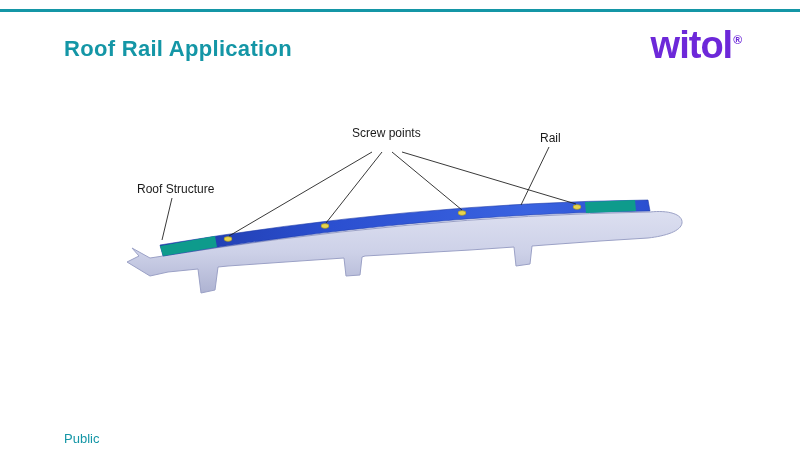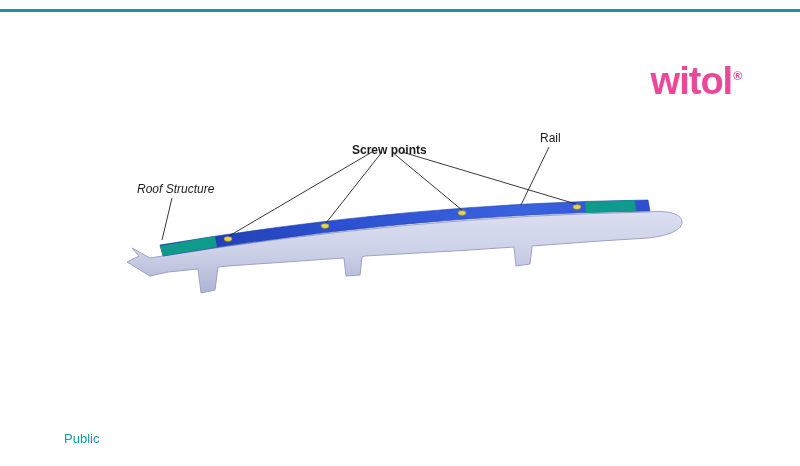--- a/index.html
+++ b/index.html
@@ -29,52 +29,53 @@
     position:absolute;left:0;top:9px;width:800px;height:3px;
     background:var(--accent);
   }
   .slide-title{
     position:absolute;left:64px;top:36px;
     font-size:22px;font-weight:600;letter-spacing:.3px;
     color:var(--accent);
   }
   .logo{
     position:absolute;right:58px;top:24px;
-    color:#ec4899;font-weight:800;font-size:38px;letter-spacing:-1px;margin-top:36px;
+    color:#6d28d9;font-weight:800;font-size:38px;letter-spacing:-1px;
   }
   .logo sup{
     font-size:12px;font-weight:700;letter-spacing:0;
     vertical-align:super;margin-left:1px;
   }
   .footer-label{
     position:absolute;left:64px;top:431px;
     font-size:13px;color:var(--accent);
   }
   .diagram-svg{
     position:absolute;left:0;top:0;width:800px;height:466px;
   }
   .rail-body{fill:url(#bodyGrad);stroke:var(--rail-edge);stroke-width:1;}
   .rail-top{fill:url(#topGrad);stroke:var(--rail-top-blue-dark);stroke-width:.6;}
   .rail-teal{fill:var(--rail-top-teal);stroke:none;}
   .screw{fill:var(--screw-point);stroke:#8a7a12;stroke-width:.5;}
   .leader{stroke:#222;stroke-width:.9;fill:none;}
   .diagram-label{
     position:absolute;font-size:12px;color:var(--ink);white-space:nowrap;
   }
-  .label-screw-points{left:352px;top:143px;font-weight:bold;}
+  .label-screw-points{left:352px;top:126px;}
   .label-rail{left:540px;top:131px;}
-  .label-roof-structure{left:137px;top:182px;font-style:italic;}
+  .label-roof-structure{left:137px;top:182px;}
 </style>
 </head>
 <body>
 
 <div class="slide">
 
   <div class="top-rule"></div>
 
+  <h1 class="slide-title">Roof Rail Application</h1>
 
   <div class="logo">
     <span>witol</span><sup>®</sup>
   </div>
 
   <svg class="diagram-svg" viewBox="0 0 800 466" xmlns="http://www.w3.org/2000/svg">
     <defs>
       <linearGradient id="bodyGrad" x1="0" y1="0" x2="0" y2="1">
         <stop offset="0" stop-color="#DCDFF0"></stop>
         <stop offset="0.5" stop-color="#CDD1E8"></stop>

